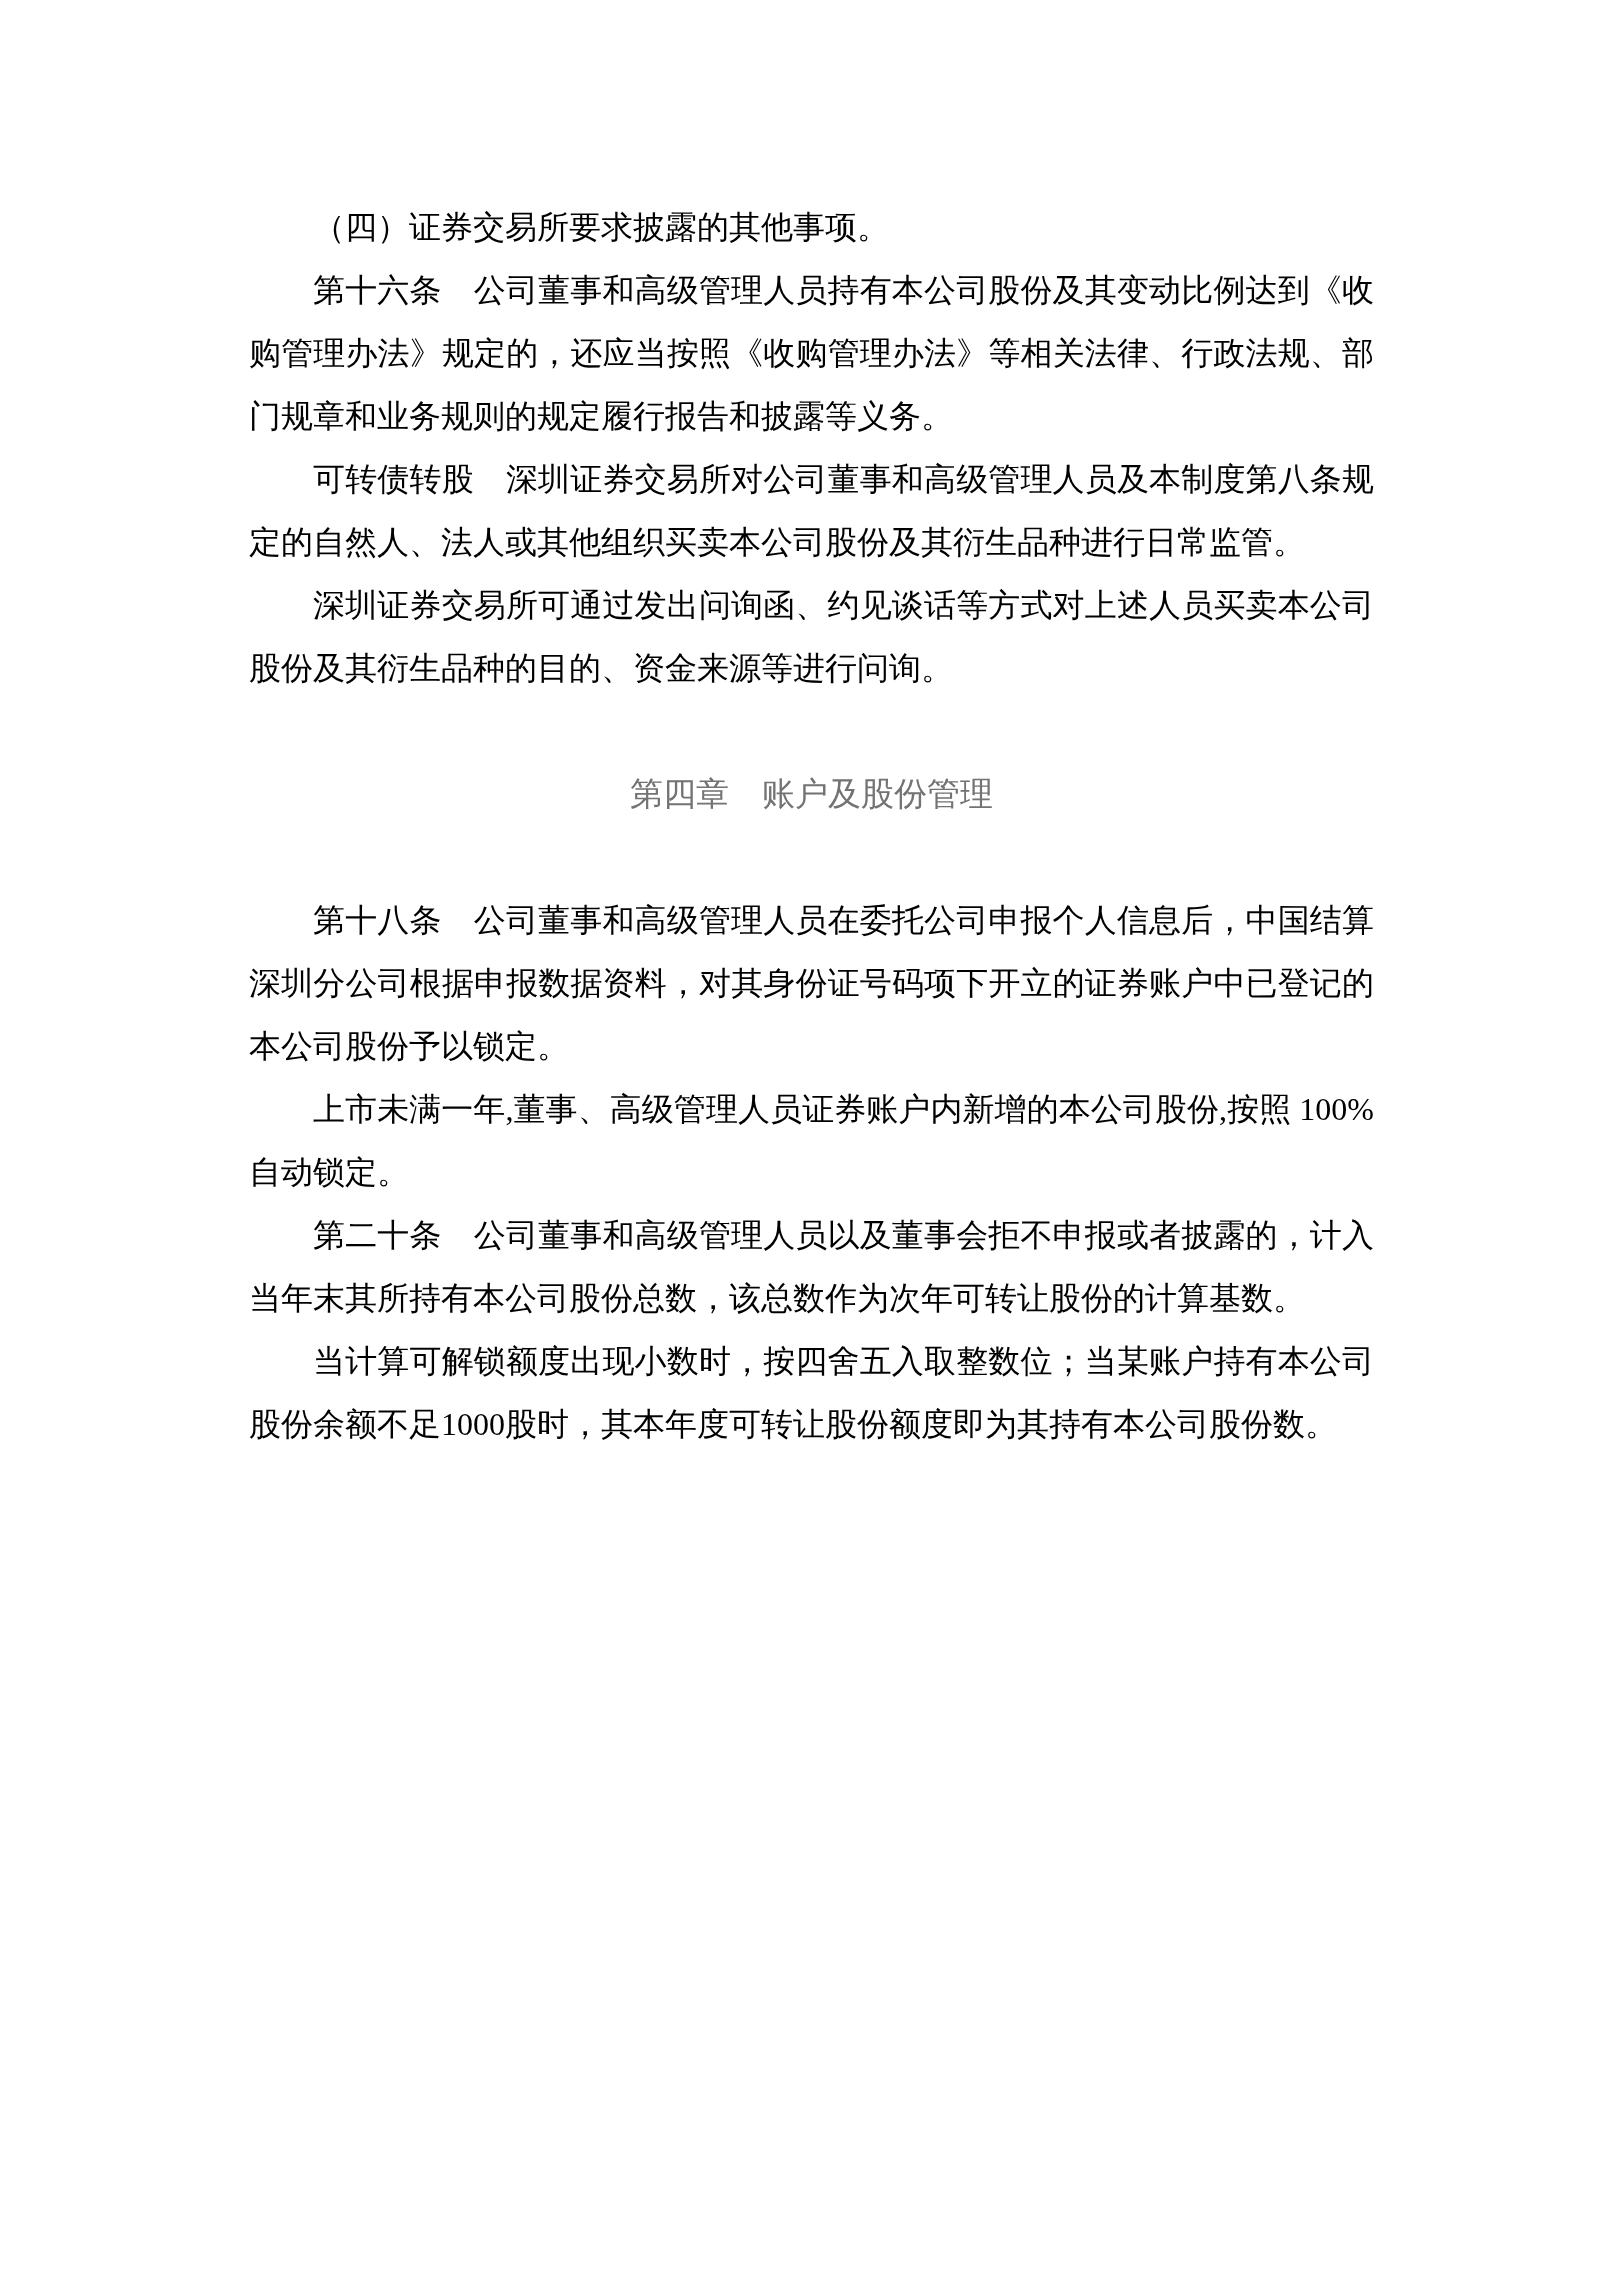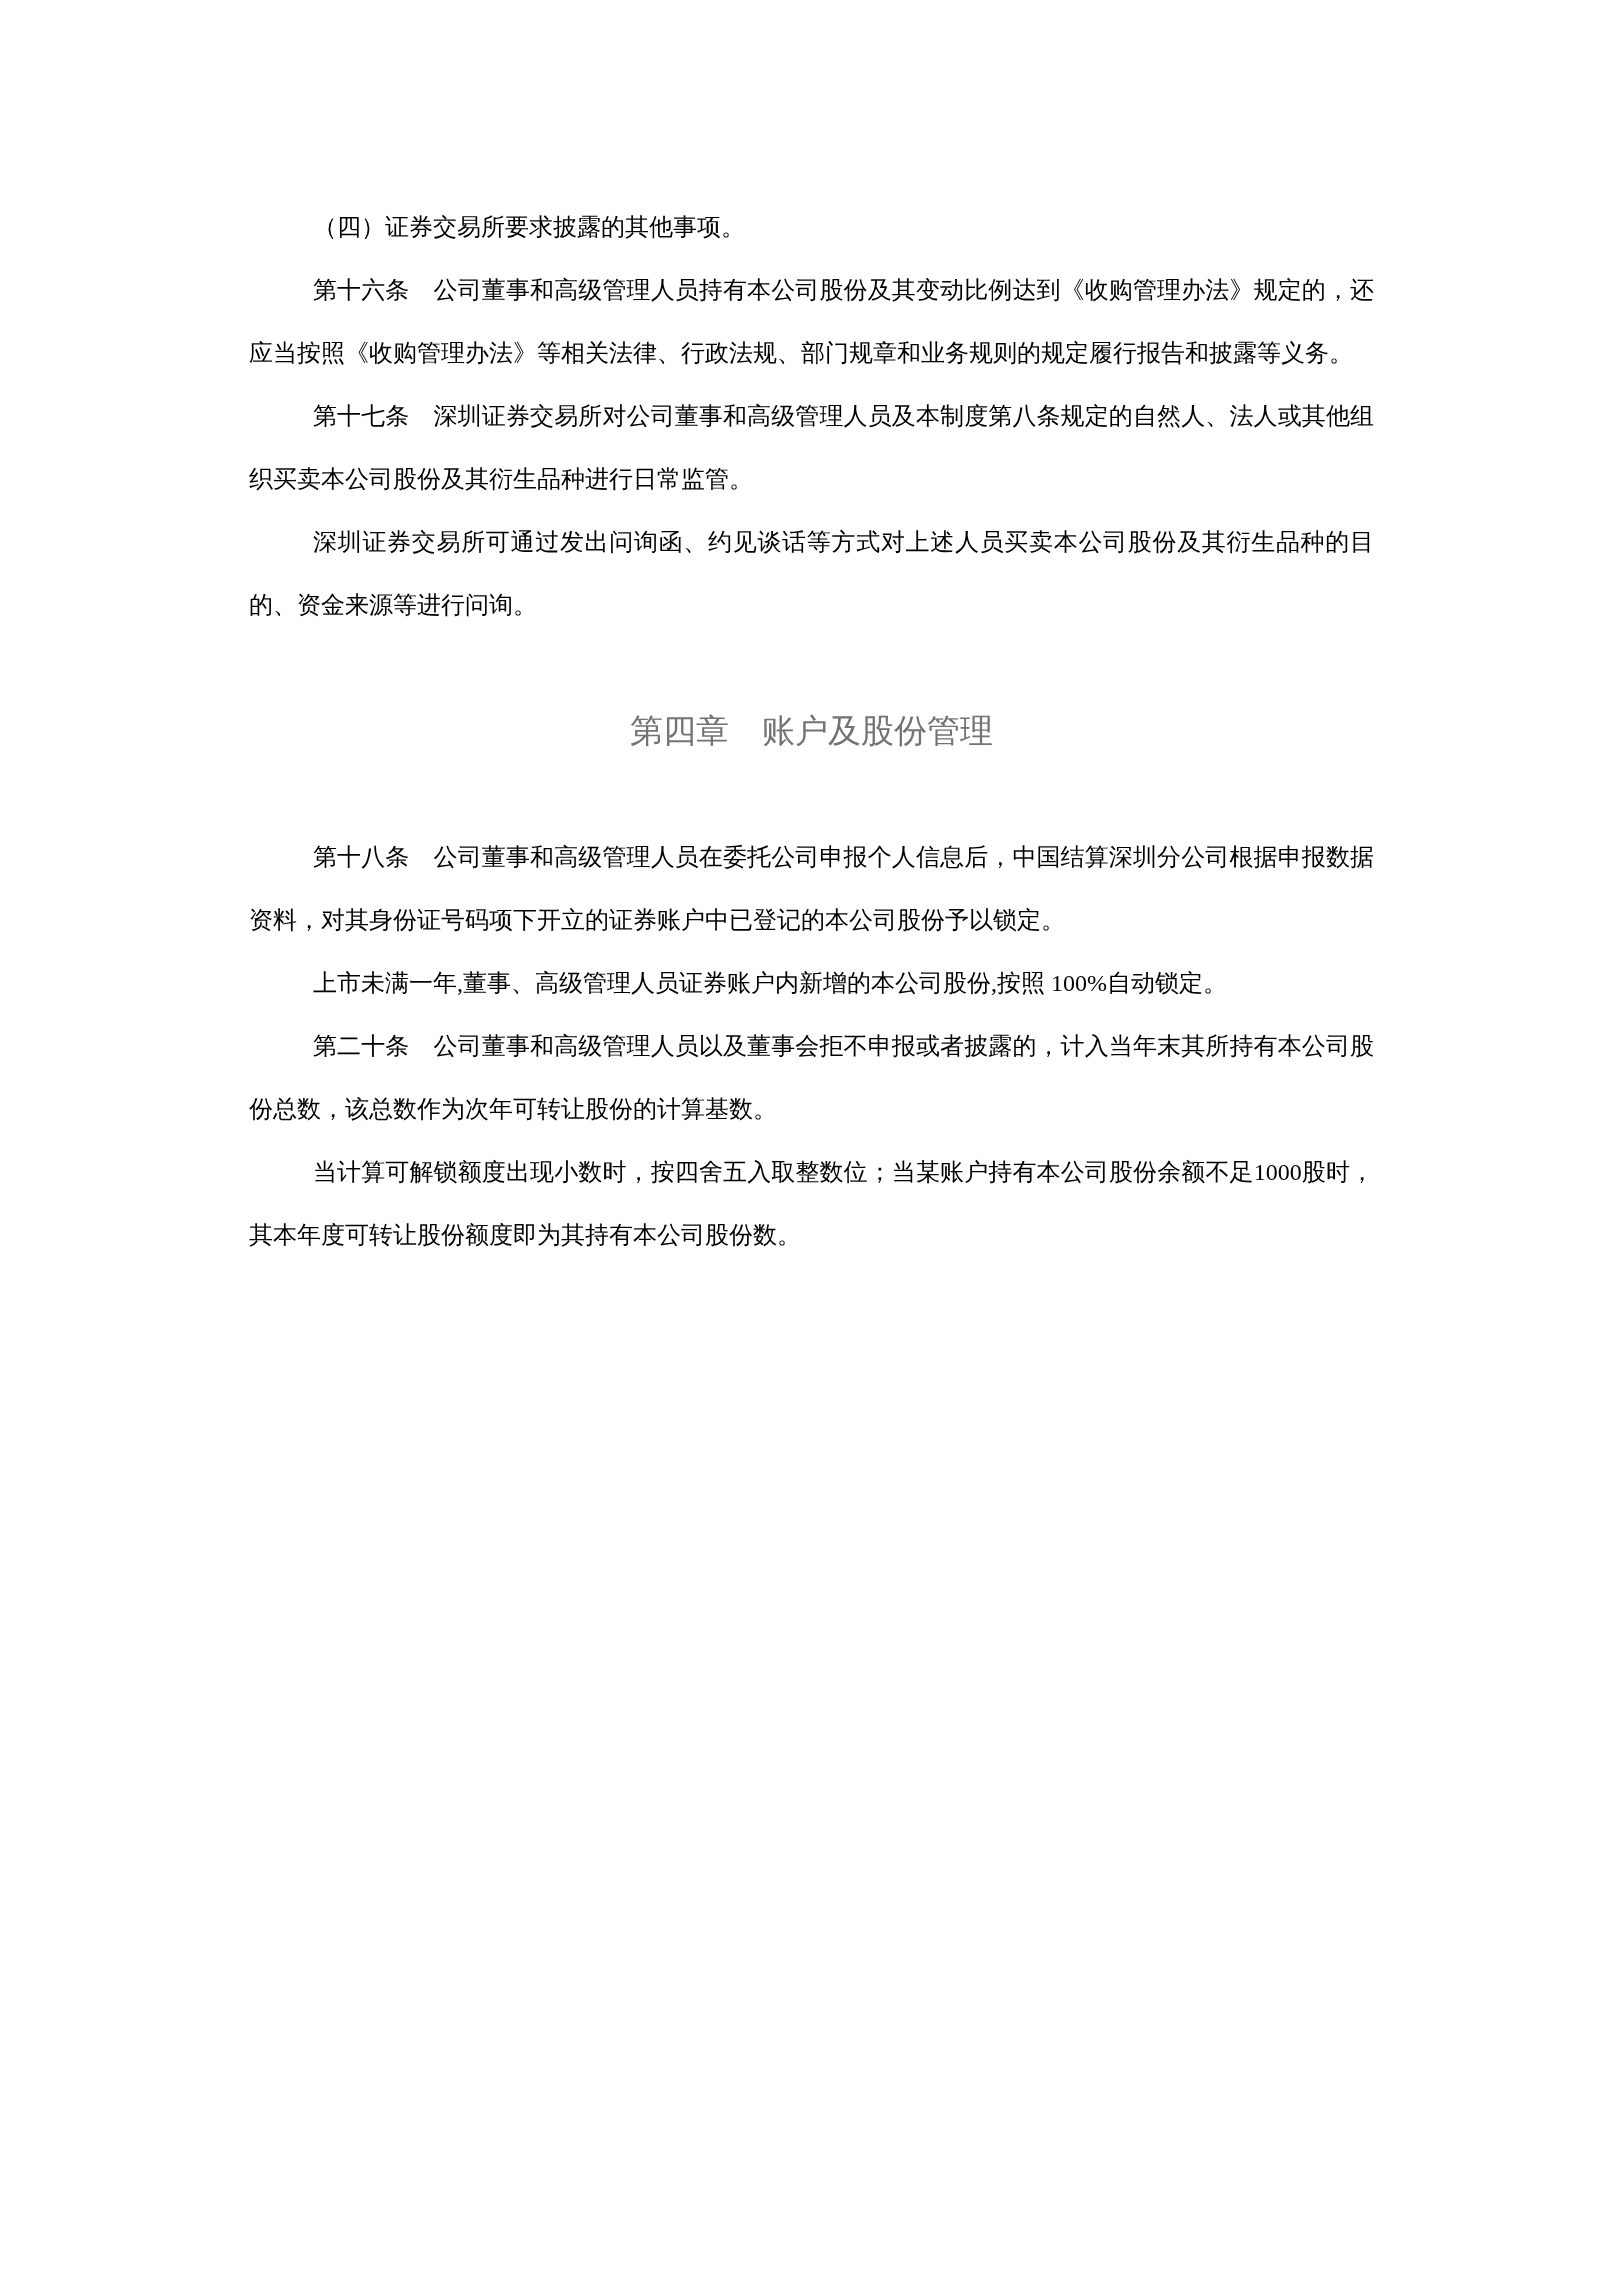--- a/index.html
+++ b/index.html
@@ -14,21 +14,21 @@
     background: #ffffff;
     overflow: hidden;
     font-family: "Liberation Serif", "DejaVu Serif", serif;
     color: #000000;
   }
   .doc-body {
     padding: 196px 249px 0 249px;
   }
   p.para {
     margin: 0;
-    font-size: 24px;
+    font-size: 32px;
     line-height: 63px;
     text-align: justify;
     text-indent: 64px;
     letter-spacing: 0;
     word-break: normal;
     color: #000000;
   }
   h2.chapter {
     margin: 63px 0 63px 0;
     font-size: 33px;
@@ -45,21 +45,21 @@
     font-weight: normal;
   }
 </style>
 </head>
 <body>
 
 <div class="page">
   <div class="doc-body">
       <p class="para"><span class="run">（四）证券交易所要求披露的其他事项。</span></p>
       <p class="para"><span class="bold-lead">第十六条</span><span class="run">　公司董事和高级管理人员持有本公司股份及其变动比例达到《收购管理办法》规定的，还应当按照《收购管理办法》等相关法律、行政法规、部门规章和业务规则的规定履行报告和披露等义务。</span></p>
-      <p class="para"><span class="bold-lead">第十七条</span><span class="run">　深圳证券交易所对公司董事和高级管理人员及本制度第八条规定的自然人、法人或其他组织买卖本公司股份及其衍生品种进行日常监管。</span></p>
+      <p class="para"><span class="bold-lead">可转债转股</span><span class="run">　深圳证券交易所对公司董事和高级管理人员及本制度第八条规定的自然人、法人或其他组织买卖本公司股份及其衍生品种进行日常监管。</span></p>
       <p class="para"><span class="run">深圳证券交易所可通过发出问询函、约见谈话等方式对上述人员买卖本公司股份及其衍生品种的目的、资金来源等进行问询。</span></p>
       <h2 class="chapter"><span class="bold-lead">第四章　账户及股份管理</span></h2>
       <p class="para"><span class="bold-lead">第十八条</span><span class="run">　公司董事和高级管理人员在委托公司申报个人信息后，中国结算深圳分公司根据申报数据资料，对其身份证号码项下开立的证券账户中已登记的本公司股份予以锁定。</span></p>
       <p class="para"><span class="run">上市未满一年,董事、高级管理人员证券账户内新增的本公司股份,按照 100%自动锁定。</span></p>
       <p class="para"><span class="bold-lead">第二十条</span><span class="run">　公司董事和高级管理人员以及董事会拒不申报或者披露的，计入当年末其所持有本公司股份总数，该总数作为次年可转让股份的计算基数。</span></p>
       <p class="para"><span class="run">当计算可解锁额度出现小数时，按四舍五入取整数位；当某账户持有本公司股份余额不足1000股时，其本年度可转让股份额度即为其持有本公司股份数。</span></p>
     </div>
 </div>
 
 

